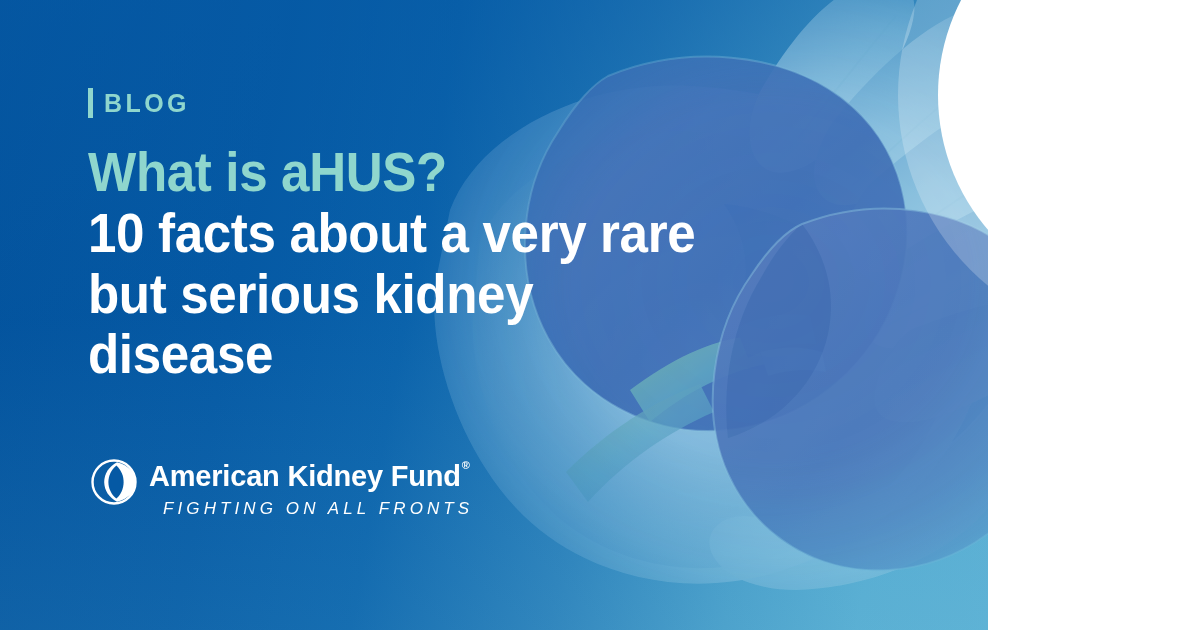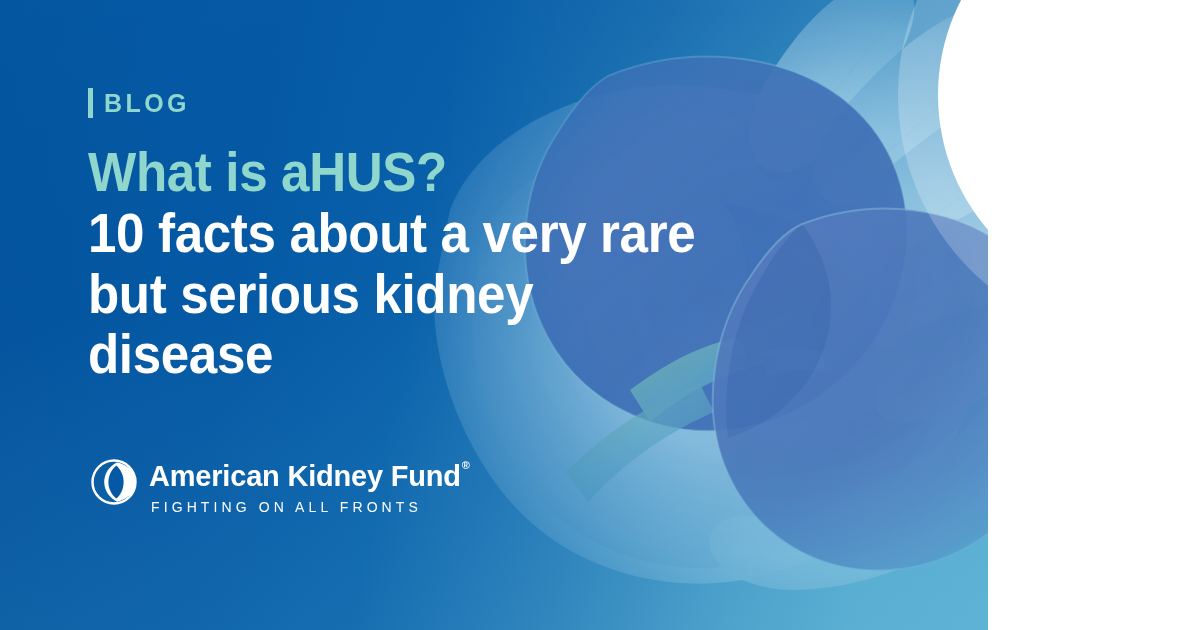--- a/index.html
+++ b/index.html
@@ -155,26 +155,27 @@
   }
   .logo-reg {
     font-size: 11px;
     vertical-align: top;
     position: relative;
     top: -2px;
     left: 1px;
   }
   .logo-tagline {
     color: #ffffff;
-    font-size: 14px;
+    font-size: 17px;
     letter-spacing: 4.1px;
     margin-top: 9px;
-    margin-left: 2px;
+    margin-left: 14px;
     line-height: 1;
     white-space: nowrap;
+    font-style: italic;
   }
 </style>
 </head>
 <body>
 
 <div id="card">
 
   <div class="bg-gradient"></div>
   <div class="bg-gradient-2"></div>
 

